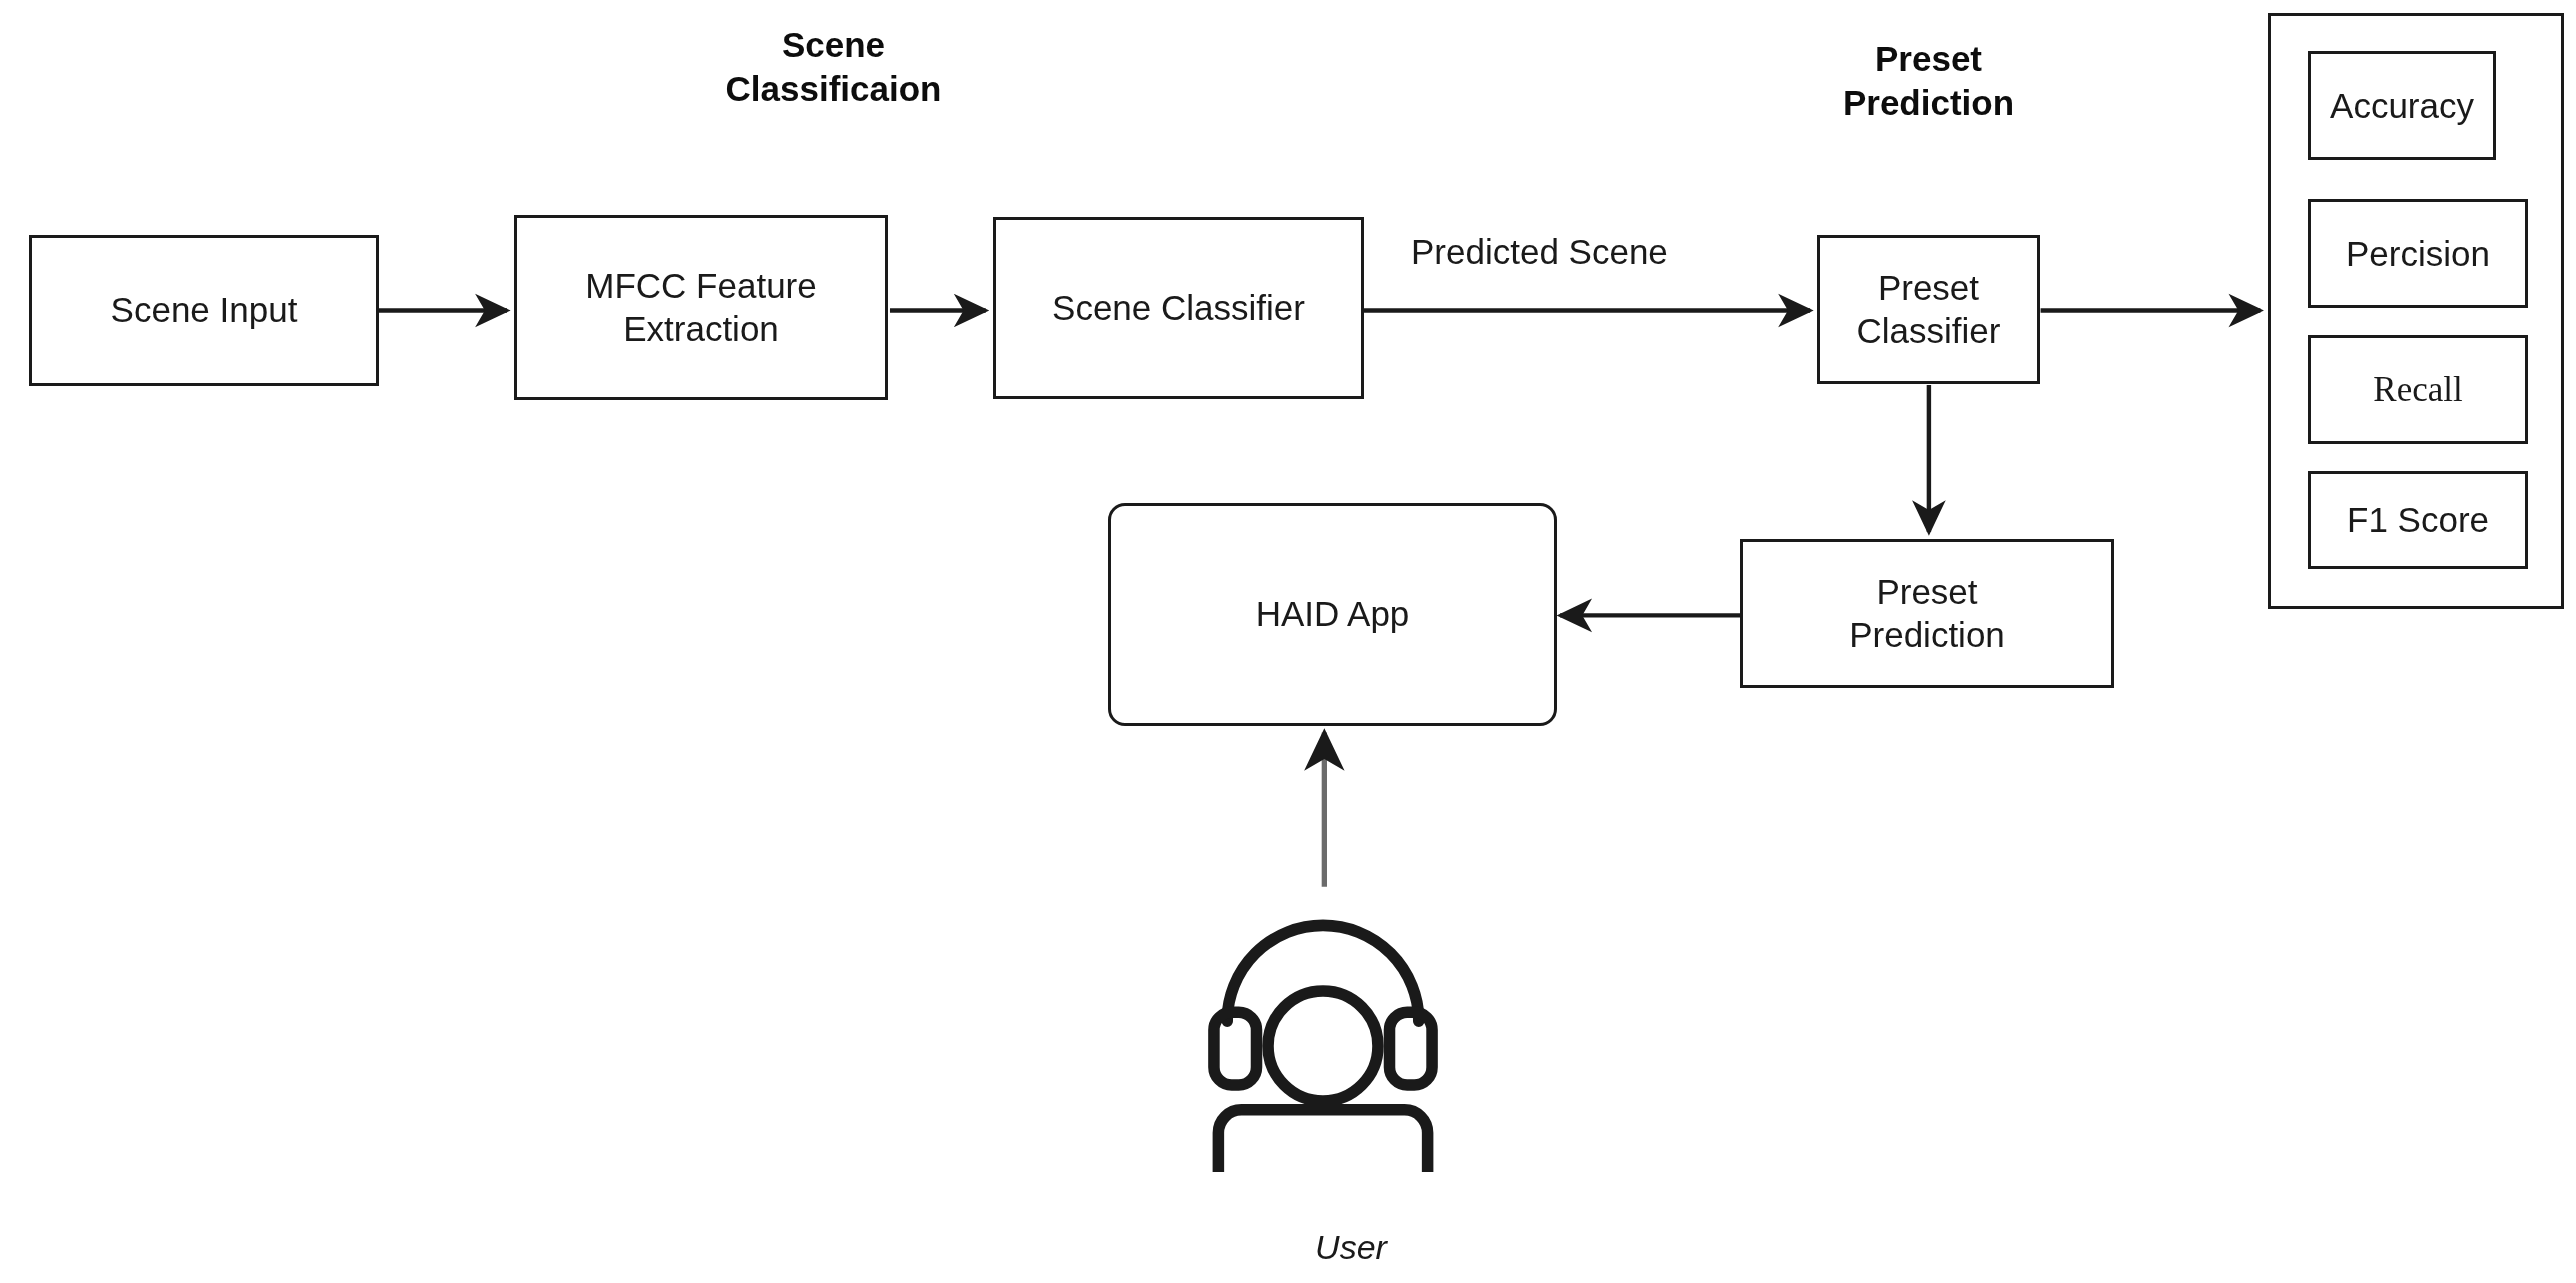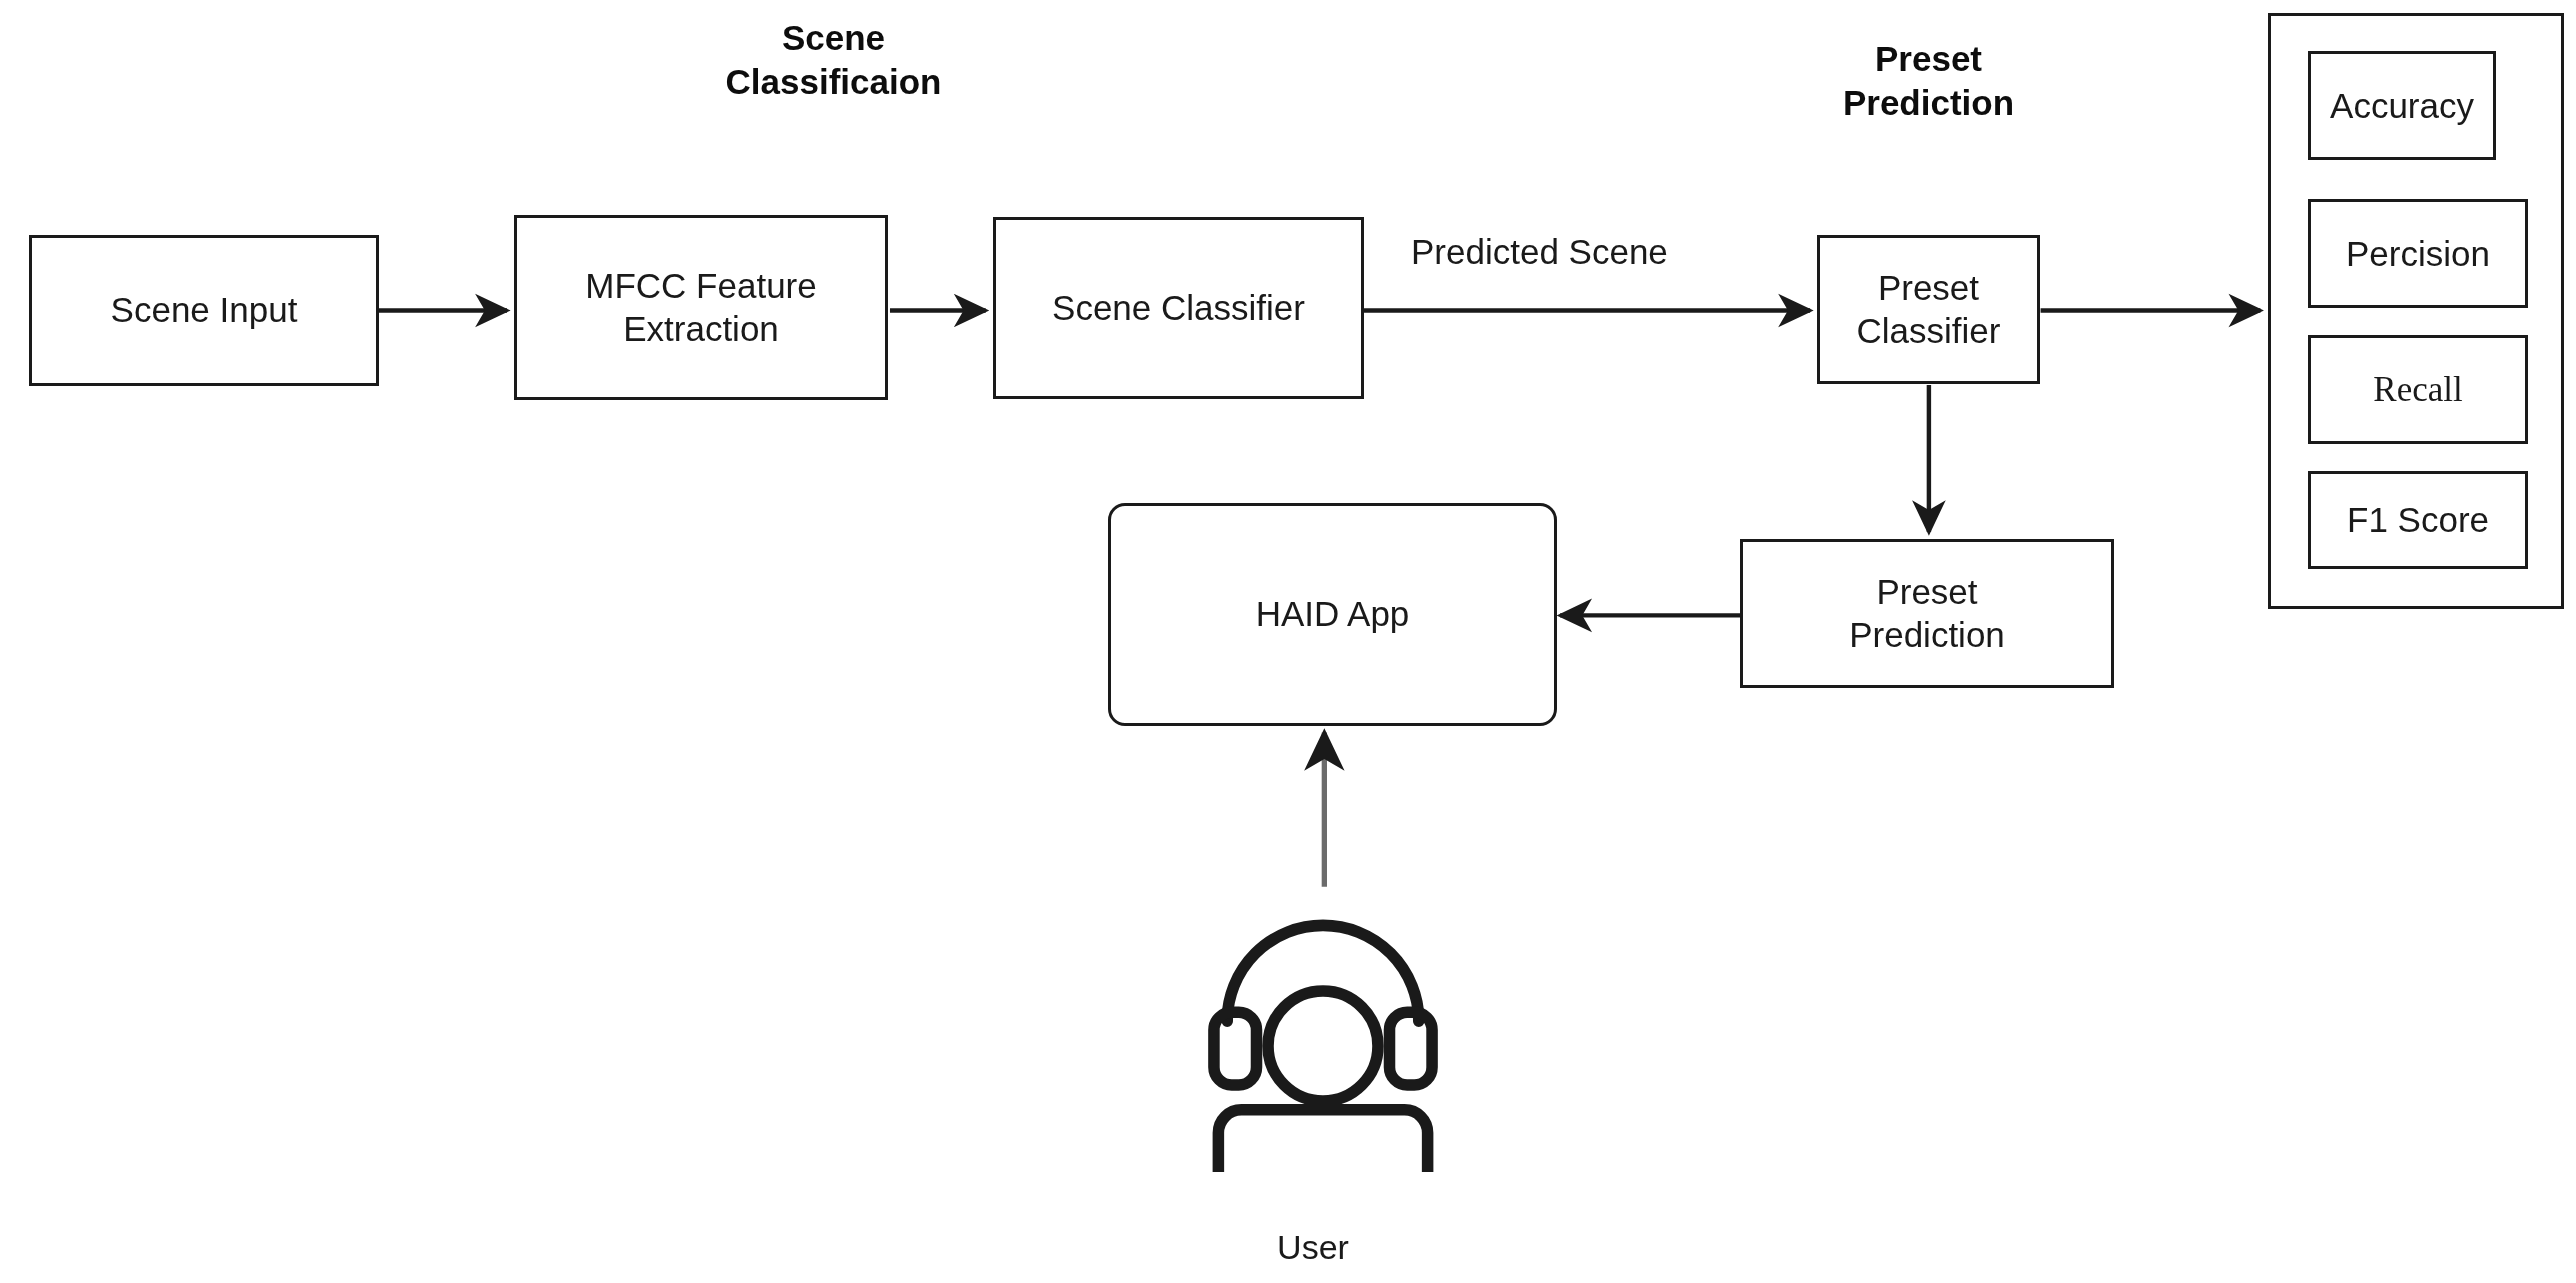--- a/index.html
+++ b/index.html
@@ -101,21 +101,21 @@
 
     <line x1="2302" y1="350" x2="2550" y2="350" stroke="#1a1a1a" stroke-width="5" marker-end="url(#ah)"></line>
 
     <line x1="2176" y1="434" x2="2176" y2="600" stroke="#1a1a1a" stroke-width="5" marker-end="url(#ah)"></line>
 
     <line x1="1963" y1="694" x2="1760" y2="694" stroke="#1a1a1a" stroke-width="5" marker-end="url(#ah)"></line>
 
     <line x1="1494" y1="1000" x2="1494" y2="826" stroke="#6b6b6b" stroke-width="6" marker-end="url(#ah)"></line>
   </svg>
 
-  <div class="section-title" style="left:621px; top:16px; width:425px;">Scene
+  <div class="section-title" style="left:621px; top:23px; width:425px;">Scene
 Classificaion</div>
 
   <div class="section-title" style="left:1751px; top:37px; width:355px;">Preset
 Prediction</div>
 
   <div class="node" style="left:29px; top:235px; width:350px; height:151px;">Scene Input</div>
 
   <div class="node" style="left:514px; top:215px; width:374px; height:185px;">MFCC Feature
 Extraction</div>
 
@@ -152,16 +152,16 @@
 
     <rect x="27" y="140" width="48" height="82" rx="20" ry="20" fill="none" stroke="#1a1a1a" stroke-width="13"></rect>
 
     <rect x="225" y="140" width="48" height="82" rx="20" ry="20" fill="none" stroke="#1a1a1a" stroke-width="13"></rect>
 
     <circle cx="150" cy="178" r="62" fill="none" stroke="#1a1a1a" stroke-width="13"></circle>
 
     <rect x="32" y="250" width="236" height="120" rx="26" ry="26" fill="none" stroke="#1a1a1a" stroke-width="13"></rect>
   </svg>
 
-  <div class="user-caption" style="left:1180px; top:1228px;">User</div>
+  <div class="user-caption" style="left:1218px; top:1228px;font-style:italic;">User</div>
 
 </div>
 
 
 </body></html>

